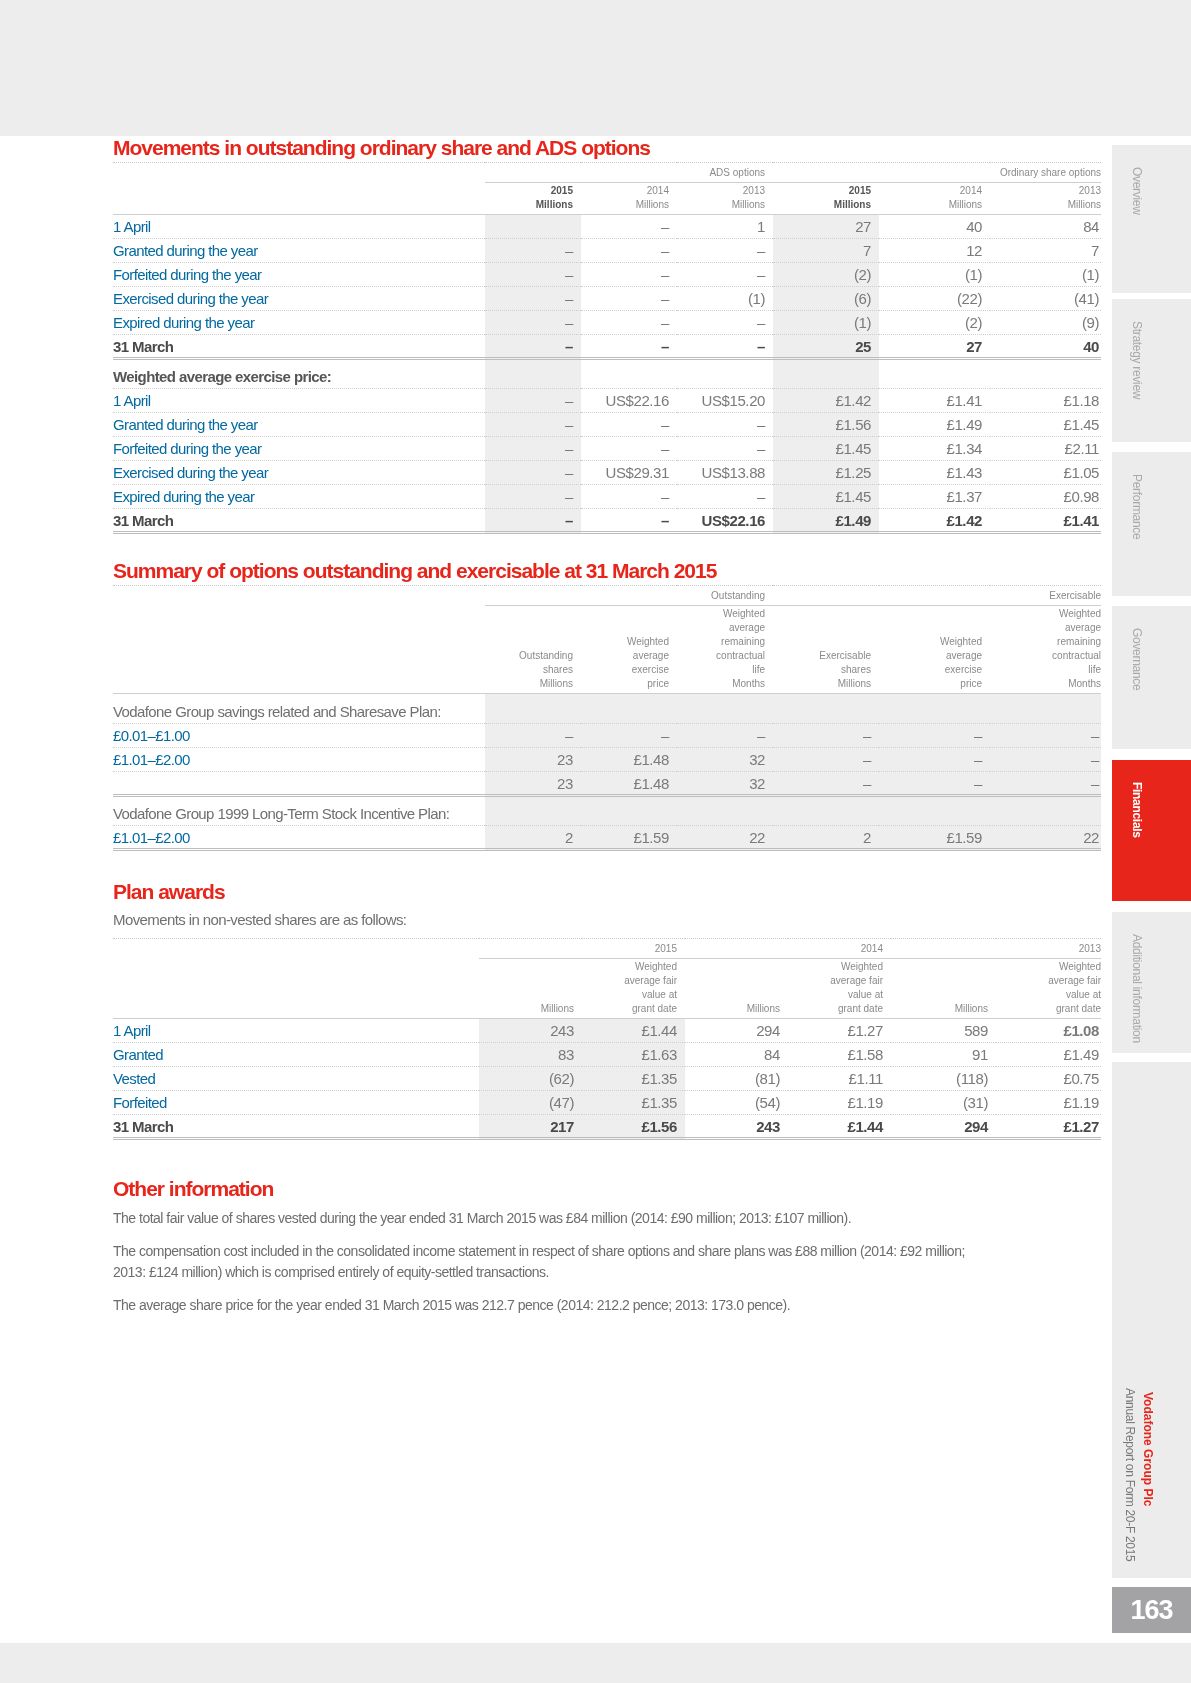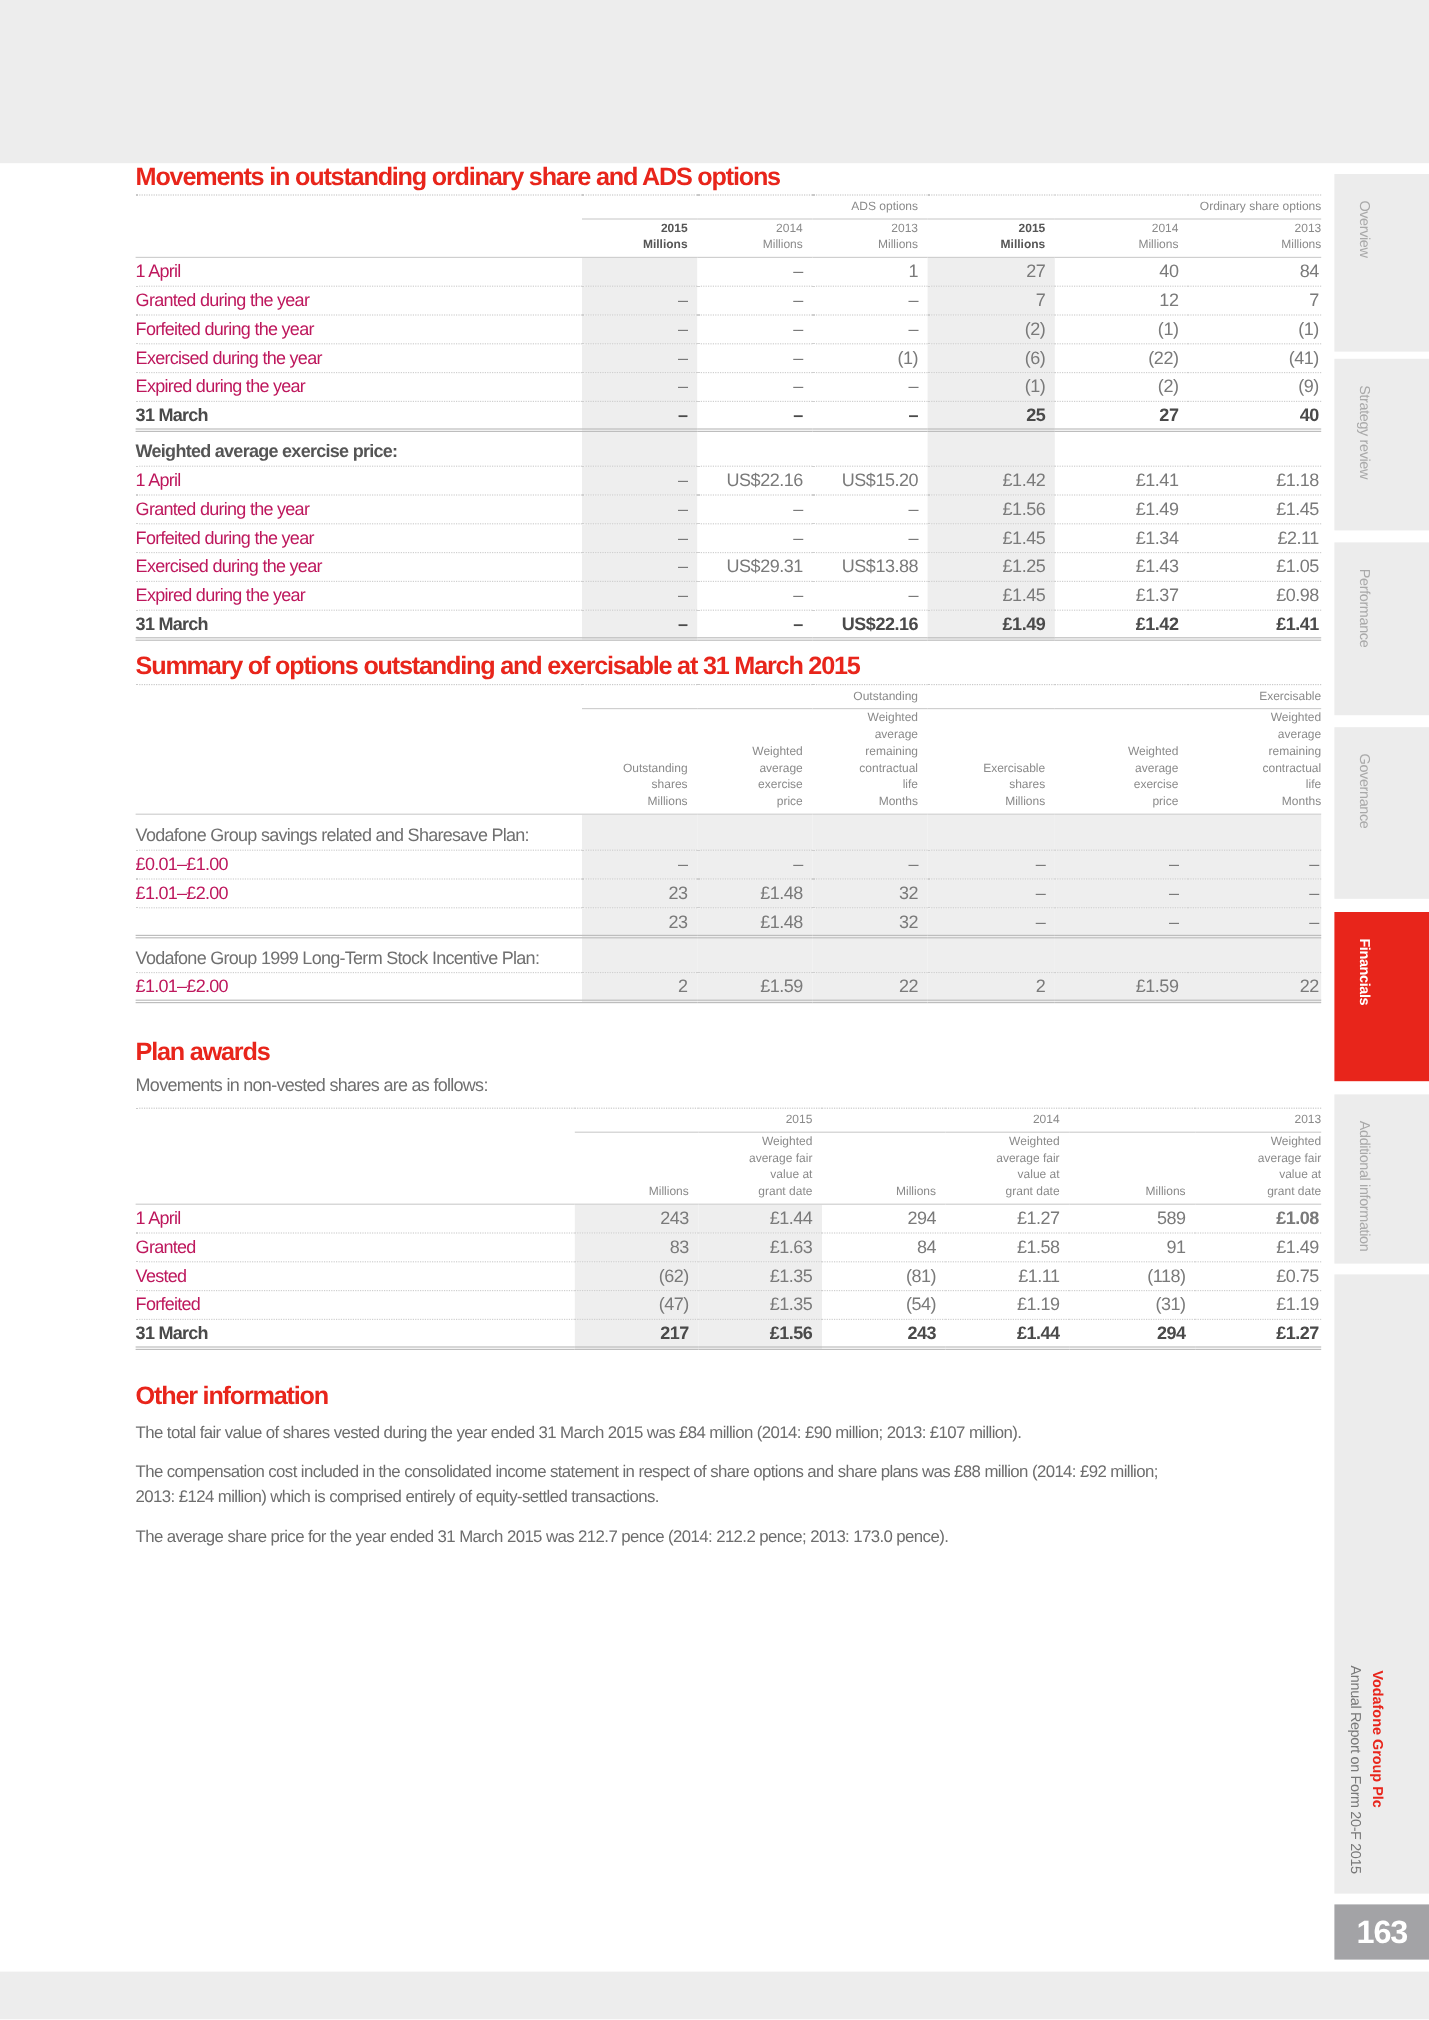--- a/index.html
+++ b/index.html
@@ -9,21 +9,21 @@
   .band-top { position: absolute; left: 0; top: 0; width: 1191px; height: 136px; background: #ededed; }
   .band-bottom { position: absolute; left: 0; top: 1643px; width: 1191px; height: 40px; background: #ededed; }
 
   .content { position: absolute; left: 113px; top: 136px; width: 988px; }
 
   h2.section-title { color: #e8251b; font-family: "Liberation Sans", sans-serif; font-weight: bold;
     font-size: 21px; letter-spacing: -1px; line-height: 26px; }
 
   table.fin { width: 988px; border-collapse: collapse; table-layout: fixed; font-size: 15px; }
   table.fin td { padding: 0; height: 24px; border-bottom: 1px dotted #cfcfcf; text-align: right; color: #7a7a7a; white-space: nowrap; letter-spacing: -0.4px; }
-  table.fin td.lbl { text-align: left; color: #be185d; letter-spacing: -0.6px; }
+  table.fin td.lbl { text-align: left; color: #0369a1; letter-spacing: -0.6px; }
   table.fin tr.total td { font-weight: bold; color: #4a4a4a; border-bottom: 3px double #bdbdbd; }
   table.fin tr.subhead td { height: 30px; vertical-align: bottom; padding-bottom: 3px; }
   table.fin tr.subhead td.lbl { font-weight: bold; color: #555; }
   table.fin td.sh { background: #eeeeee; }
   table.fin td.num { padding-right: 8px; }
   table.fin th { font-weight: normal; font-size: 10px; color: #8a8a8a; text-align: right; line-height: 14px; vertical-align: bottom; padding: 0 8px 2px 0; }
   table.fin th.b { font-weight: bold; color: #555; }
   table.fin tr.grp th { border-bottom: 1px solid #cfcfcf; padding-bottom: 2px; height: 20px; }
   table.fin tr.grp th.gap { border-bottom: none; }
   table.fin tr.hdr th { border-bottom: 1px solid #cfcfcf; }
@@ -195,21 +195,21 @@
           <td class="num sh">–</td>
           <td class="num">–</td>
           <td class="num">US$22.16</td>
           <td class="num sh">£1.49</td>
           <td class="num">£1.42</td>
           <td class="num" style="padding-right: 2px;">£1.41</td>
         </tr>
       </tbody>
   </table>
 
-  <h2 class="section-title" style="margin-top:9px;">Summary of options outstanding and exercisable at 31 March 2015</h2>
+  <h2 class="section-title" style="margin-top:24px;">Summary of options outstanding and exercisable at 31 March 2015</h2>
   <table class="fin" style="margin-top:1px;border-top:1px dotted #c9c9c9;">
     <colgroup>
         <col style="width:372px">
         <col style="width:96px">
         <col style="width:96px">
         <col style="width:96px">
         <col style="width:106px">
         <col style="width:111px">
         <col style="width:111px">
       </colgroup>
@@ -362,21 +362,21 @@
           <td class="num sh">217</td>
           <td class="num sh">£1.56</td>
           <td class="num">243</td>
           <td class="num">£1.44</td>
           <td class="num">294</td>
           <td class="num" style="padding-right: 2px;">£1.27</td>
         </tr>
       </tbody>
   </table>
 
-  <h2 class="section-title" style="margin-top:26px;margin-bottom:6px;">Other information</h2>
+  <h2 class="section-title" style="margin-top:36px;margin-bottom:6px;">Other information</h2>
   <p class="para">The total fair value of shares vested during the year ended 31 March 2015 was £84 million (2014: £90 million; 2013: £107 million).</p>
   <p class="para" style="width:880px;">The compensation cost included in the consolidated income statement in respect of share options and share plans was £88 million (2014: £92 million; 2013: £124 million) which is comprised entirely of equity-settled transactions.</p>
   <p class="para">The average share price for the year ended 31 March 2015 was 212.7 pence (2014: 212.2 pence; 2013: 173.0 pence).</p>
 </div>
 
 <div class="sidebar">
   <div class="tab" style="top:145px;height:148px;">
       <span class="tlabel">Overview</span>
     </div>
   <div class="tab" style="top:299px;height:143px;">

